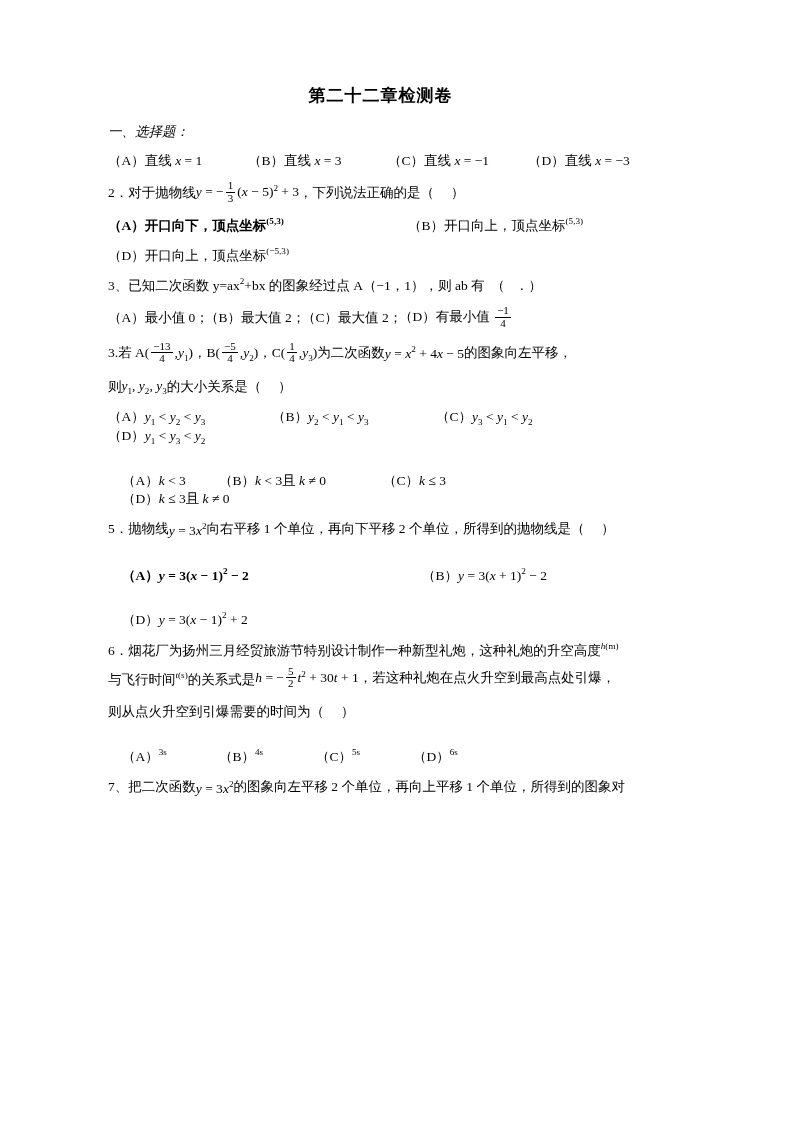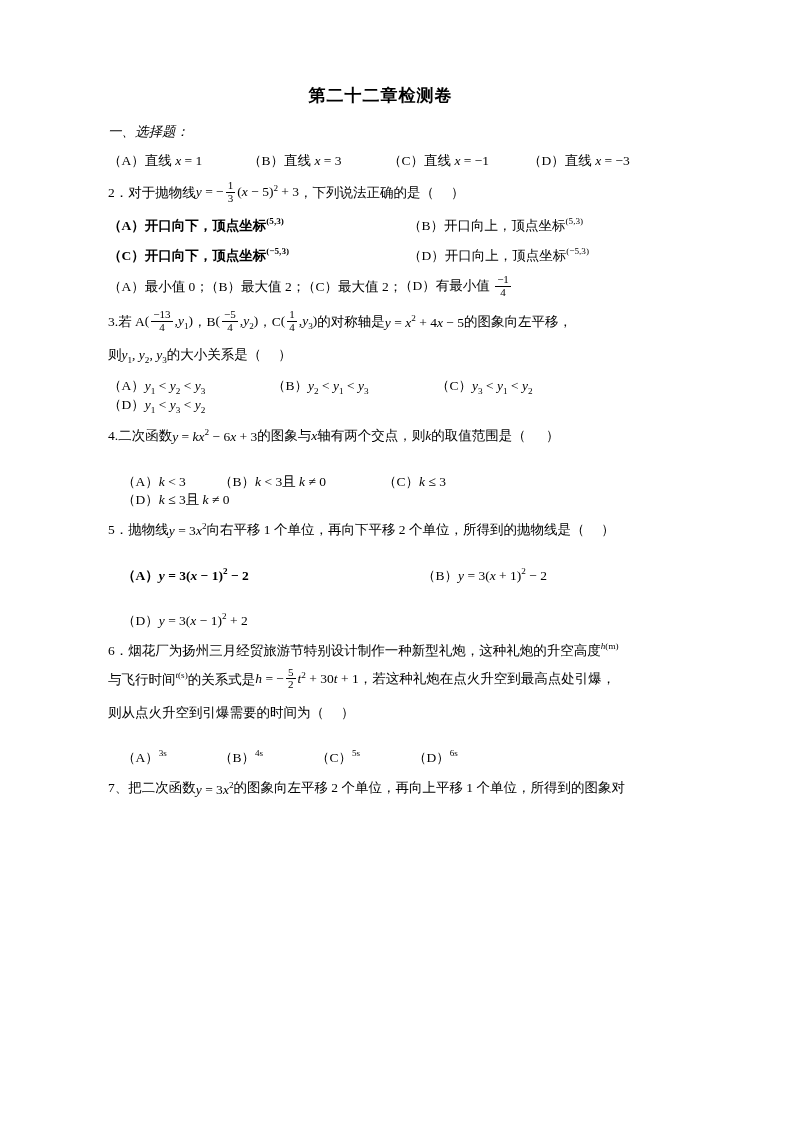--- a/index.html
+++ b/index.html
@@ -108,57 +108,56 @@
     <span class="mathblock">
       <span class="mi">y</span> <span class="mn">= −</span><span class="frac"><span class="num">1</span><span class="den">3</span></span><span class="mn">(</span><span class="mi">x</span> <span class="mn">− 5)</span><span class="sup-n">2</span> <span class="mn">+ 3</span>
     </span>
     <span>，下列说法正确的是（&nbsp;&nbsp;&nbsp;&nbsp;&nbsp;）</span>
   </div>
   <div class="opts">
     <span class="opt opt-w2">（A）开口向下，顶点坐标<span class="sup-n">(5,3)</span></span>
     <span class="opt">（B）开口向上，顶点坐标<span class="sup-n">(5,3)</span></span>
   </div>
   <div class="opts">
-    <span class="opt opt-w2">（C）开口向下，顶点坐标<span class="sup-n">(−5,3)</span></span>
     <span class="opt">（D）开口向上，顶点坐标<span class="sup-n">(−5,3)</span></span>
   </div>
 
+  <div class="q">
+    3、已知二次函数 y=ax<span class="sup-n">2</span>+bx 的图象经过点 A（−1，1），则 ab 有 &nbsp;（&nbsp;&nbsp;&nbsp;．）
+  </div>
   <div class="tallrow">
     <span class="opt opt-w-small">（A）最小值 0；</span>
     <span class="opt opt-w-small">（B）最大值 2；</span>
     <span class="opt opt-w-small">（C）最大值 2；</span>
     <span class="opt">（D）有最小值 <span class="frac"><span class="num">−1</span><span class="den">4</span></span></span>
   </div>
 
   <div class="tallrow">
     <span>3.若 A</span>
     <span class="mathblock">(<span class="frac"><span class="num">−13</span><span class="den">4</span></span><span class="mn">,</span><span class="mi">y</span><span class="sub">1</span>)</span>
     <span>，B</span>
     <span class="mathblock">(<span class="frac"><span class="num">−5</span><span class="den">4</span></span><span class="mn">,</span><span class="mi">y</span><span class="sub">2</span>)</span>
     <span>，C</span>
     <span class="mathblock">(<span class="frac"><span class="num">1</span><span class="den">4</span></span><span class="mn">,</span><span class="mi">y</span><span class="sub">3</span>)</span>
-    <span>的对称轴是</span>
+    <span>为二次函数</span>
     <span class="mathblock"><span class="mi">y</span> <span class="mn">=</span> <span class="mi">x</span><span class="sup-n">2</span> <span class="mn">+ 4</span><span class="mi">x</span> <span class="mn">− 5</span></span>
     <span>的图象向左平移，</span>
   </div>
   <div class="tallrow">
     <span>则</span>
       <span class="mathblock"><span class="mi">y</span><span class="sub">1</span>, <span class="mi">y</span><span class="sub">2</span>, <span class="mi">y</span><span class="sub">3</span></span>
       <span>的大小关系是（&nbsp;&nbsp;&nbsp;&nbsp;&nbsp;）</span>
   </div>
   <div class="opts">
     <span class="opt opt-w25">（A）<span class="mi">y</span><span class="sub">1</span> <span class="mn">&lt;</span> <span class="mi">y</span><span class="sub">2</span> <span class="mn">&lt;</span> <span class="mi">y</span><span class="sub">3</span></span>
     <span class="opt opt-w25">（B）<span class="mi">y</span><span class="sub">2</span> <span class="mn">&lt;</span> <span class="mi">y</span><span class="sub">1</span> <span class="mn">&lt;</span> <span class="mi">y</span><span class="sub">3</span></span>
     <span class="opt opt-w25">（C）<span class="mi">y</span><span class="sub">3</span> <span class="mn">&lt;</span> <span class="mi">y</span><span class="sub">1</span> <span class="mn">&lt;</span> <span class="mi">y</span><span class="sub">2</span></span>
     <span class="opt">（D）<span class="mi">y</span><span class="sub">1</span> <span class="mn">&lt;</span> <span class="mi">y</span><span class="sub">3</span> <span class="mn">&lt;</span> <span class="mi">y</span><span class="sub">2</span></span>
   </div>
 
-  <div class="q">
-    4.二次函数<span class="mathblock"><span class="mi">y</span> <span class="mn">=</span> <span class="mi">k</span><span class="mi">x</span><span class="sup-n">2</span> <span class="mn">− 6</span><span class="mi">x</span> <span class="mn">+ 3</span></span>的图象与<span class="mi">x</span>轴有两个交点，则<span class="mi">k</span>的取值范围是（&nbsp;&nbsp;&nbsp;&nbsp;&nbsp;&nbsp;）
-  </div>
   <div class="opts indent">
     <span class="opt opt-w-small">（A）<span class="mi">k</span> <span class="mn">&lt; 3</span></span>
     <span class="opt opt-w25">（B）<span class="mi">k</span> <span class="mn">&lt; 3且</span> <span class="mi">k</span> <span class="mn">≠ 0</span></span>
     <span class="opt opt-w25">（C）<span class="mi">k</span> <span class="mn">≤ 3</span></span>
     <span class="opt">（D）<span class="mi">k</span> <span class="mn">≤ 3且</span> <span class="mi">k</span> <span class="mn">≠ 0</span></span>
   </div>
 
   <div class="q">
     5．抛物线<span class="mathblock"><span class="mi">y</span> <span class="mn">= 3</span><span class="mi">x</span><span class="sup-n">2</span></span>向右平移 1 个单位，再向下平移 2 个单位，所得到的抛物线是（&nbsp;&nbsp;&nbsp;&nbsp;&nbsp;）
   </div>

